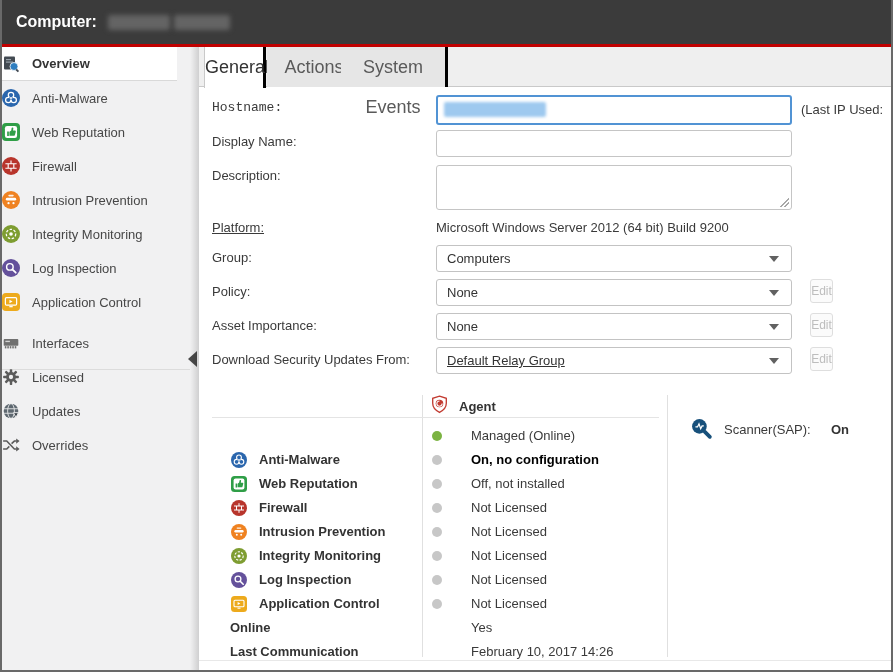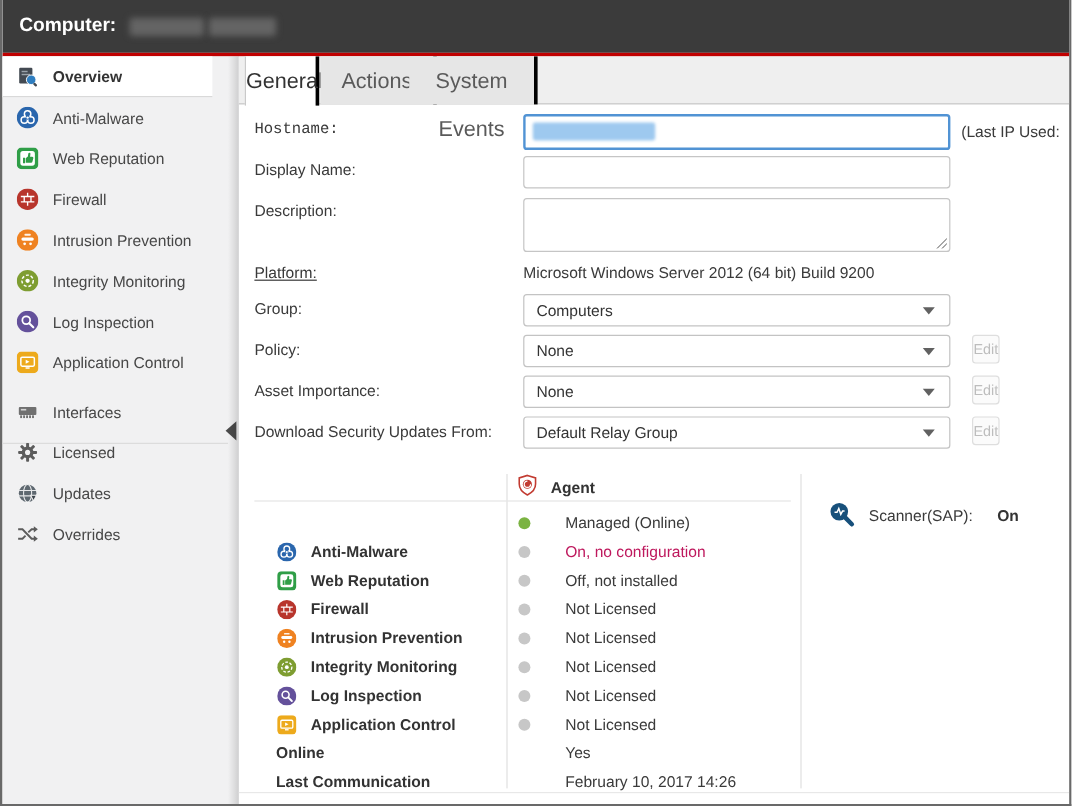--- a/index.html
+++ b/index.html
@@ -8,21 +8,21 @@
 
   
   .titlebar { position:absolute; left:0; top:0; width:100%; height:44px; background:#3b3b3b; }
   .titlebar .title { position:absolute; left:14px; top:0; line-height:44px; color:#fff; font-size:16px; font-weight:bold; }
   .redact-dark { position:absolute; top:15px; height:15px; background:#646464; border-radius:2px; filter:blur(2.5px); }
   .redline { position:absolute; left:0; top:44px; width:100%; height:3px; background:#c00000; }
 
   
   .sidebar { position:absolute; left:0; top:47px; width:197px; bottom:0; background:#f1f1f2; }
   .sidebar::after { content:''; position:absolute; right:0; top:0; bottom:0; width:9px; background:linear-gradient(90deg, rgba(0,0,0,0), rgba(0,0,0,0.14)); }
-  .side-item { position:absolute; left:0; width:175px; height:34px; display:flex; align-items:center; padding-left:12px; cursor:pointer; }
+  .side-item { position:absolute; left:0; width:175px; height:34px; display:flex; align-items:center; cursor:pointer; }
   .side-item .sicon { width:18px; height:18px; display:inline-flex; flex:none; }
   .side-item .sicon svg { width:100%; height:100%; }
   .side-item .slabel { margin-left:12px; font-size:13px; color:#474747; white-space:nowrap; }
   .side-item.active { background:#fff; border-bottom:1px solid #d9d9d9; }
   .side-item.active .slabel { font-weight:bold; color:#333; }
   .side-sep { position:absolute; left:0; top:322px; width:188px; height:1px; background:#dcdcdc; }
   .collapse-handle { position:absolute; left:184px; top:351px; width:0; height:0; border-top:8px solid transparent; border-bottom:8px solid transparent; border-right:9px solid #4a4a4a; cursor:pointer; }
 
   
   .tabstrip { position:absolute; left:197px; top:47px; right:0; height:40px; background:#efefef; border-bottom:1px solid #c9c9c9; }
@@ -51,21 +51,21 @@
   .agent-hdr-label { position:absolute; left:457px; top:399px; font-size:13px; font-weight:bold; color:#333; }
   .srow { position:absolute; left:197px; right:2px; height:24px; }
   .srow .micon { position:absolute; left:32px; top:4px; width:16px; height:16px; }
   .srow .micon svg { width:100%; height:100%; }
   .srow .mlabel { position:absolute; left:60px; top:4px; font-size:13px; font-weight:bold; color:#333; white-space:nowrap; }
   .srow .plain-label { position:absolute; left:31px; top:4px; font-size:13px; font-weight:bold; color:#333; white-space:nowrap; }
   .srow .dot { position:absolute; left:233px; top:7px; width:10px; height:10px; border-radius:50%; }
   .dot.green { background:#7bb342; }
   .dot.gray { background:#c7c7c7; }
   .srow .stext { position:absolute; left:272px; top:4px; font-size:13px; color:#3a3a3a; white-space:nowrap; }
-  .srow .stext.bold { font-weight:normal; color:#be185d; }
+  .srow .stext.bold { font-weight:bold; color:#000000; }
   .scanner-icon { position:absolute; left:688px; top:417px; width:23px; height:23px; }
   .scanner-icon svg { width:100%; height:100%; }
   .scanner-label { position:absolute; left:722px; top:422px; font-size:13px; color:#3a3a3a; }
   .scanner-value { position:absolute; left:829px; top:422px; font-size:13px; font-weight:bold; color:#333; }
   .bottom-rule { position:absolute; left:197px; right:0; top:660px; height:1px; background:#e8e8e8; }
 </style>
 </head>
 <body>
 
 <div class="window">
@@ -259,21 +259,21 @@
 
   <span class="flabel" style="left:210px; top:284px;">Policy:</span>
   <div class="dropdown" style="top:279px;"><span>None</span><span class="caret"></span></div>
   <div class="edit-btn" style="top:279px;">Edit</div>
 
   <span class="flabel" style="left:210px; top:318px;">Asset Importance:</span>
   <div class="dropdown" style="top:313px;"><span>None</span><span class="caret"></span></div>
   <div class="edit-btn" style="top:313px;">Edit</div>
 
   <span class="flabel" style="left:210px; top:352px;">Download Security Updates From:</span>
-  <div class="dropdown" style="top:347px;"><span>Default Relay Group</span><span class="caret"></span></div>
+  <div class="dropdown" style="top:347px;text-decoration:underline;"><span>Default Relay Group</span><span class="caret"></span></div>
   <div class="edit-btn" style="top:347px;">Edit</div>
 
   <div class="vline" style="left:420px; top:395px; height:262px;"></div>
   <div class="vline" style="left:665px; top:395px; height:262px;"></div>
   <div class="hline" style="left:210px; top:417px; width:447px;"></div>
 
   <span class="agent-hdr-icon"><svg viewBox="0 0 18 20">
         <path d="M9 1.2l7.2 2.2v5.4c0 4.8-3.1 7.6-7.2 9.6C4.9 16.4 1.8 13.6 1.8 8.8V3.4z" fill="#fff" stroke="#c23b31" stroke-width="1.4"></path>
         <circle cx="9" cy="9" r="4" fill="#c23b31"></circle>
         <path d="M9 6.2a2.8 2.8 0 102.8 2.8" fill="none" stroke="#fff" stroke-width="1.1"></path>

